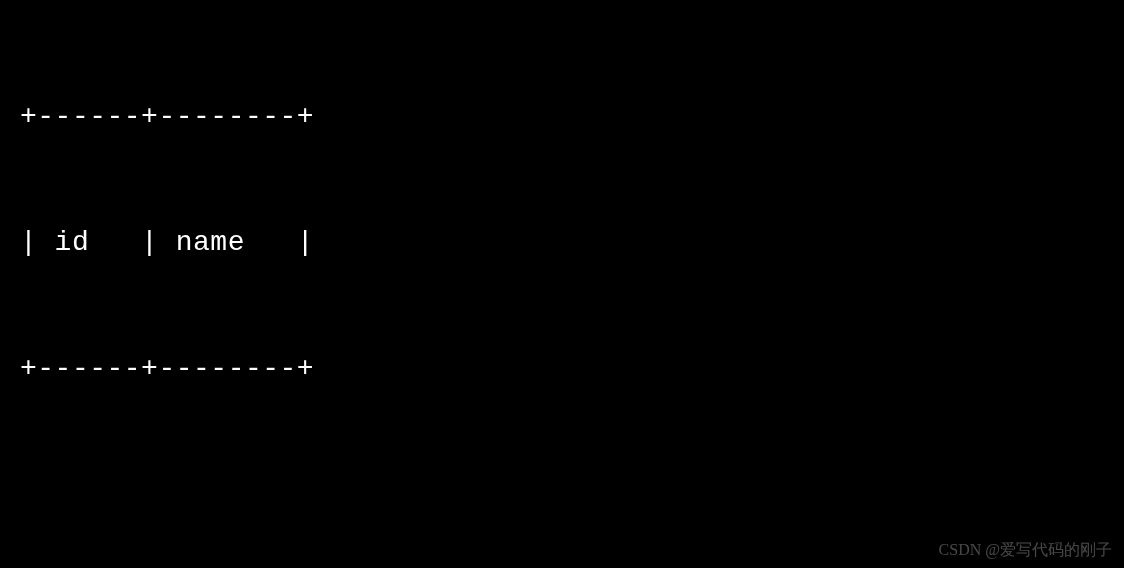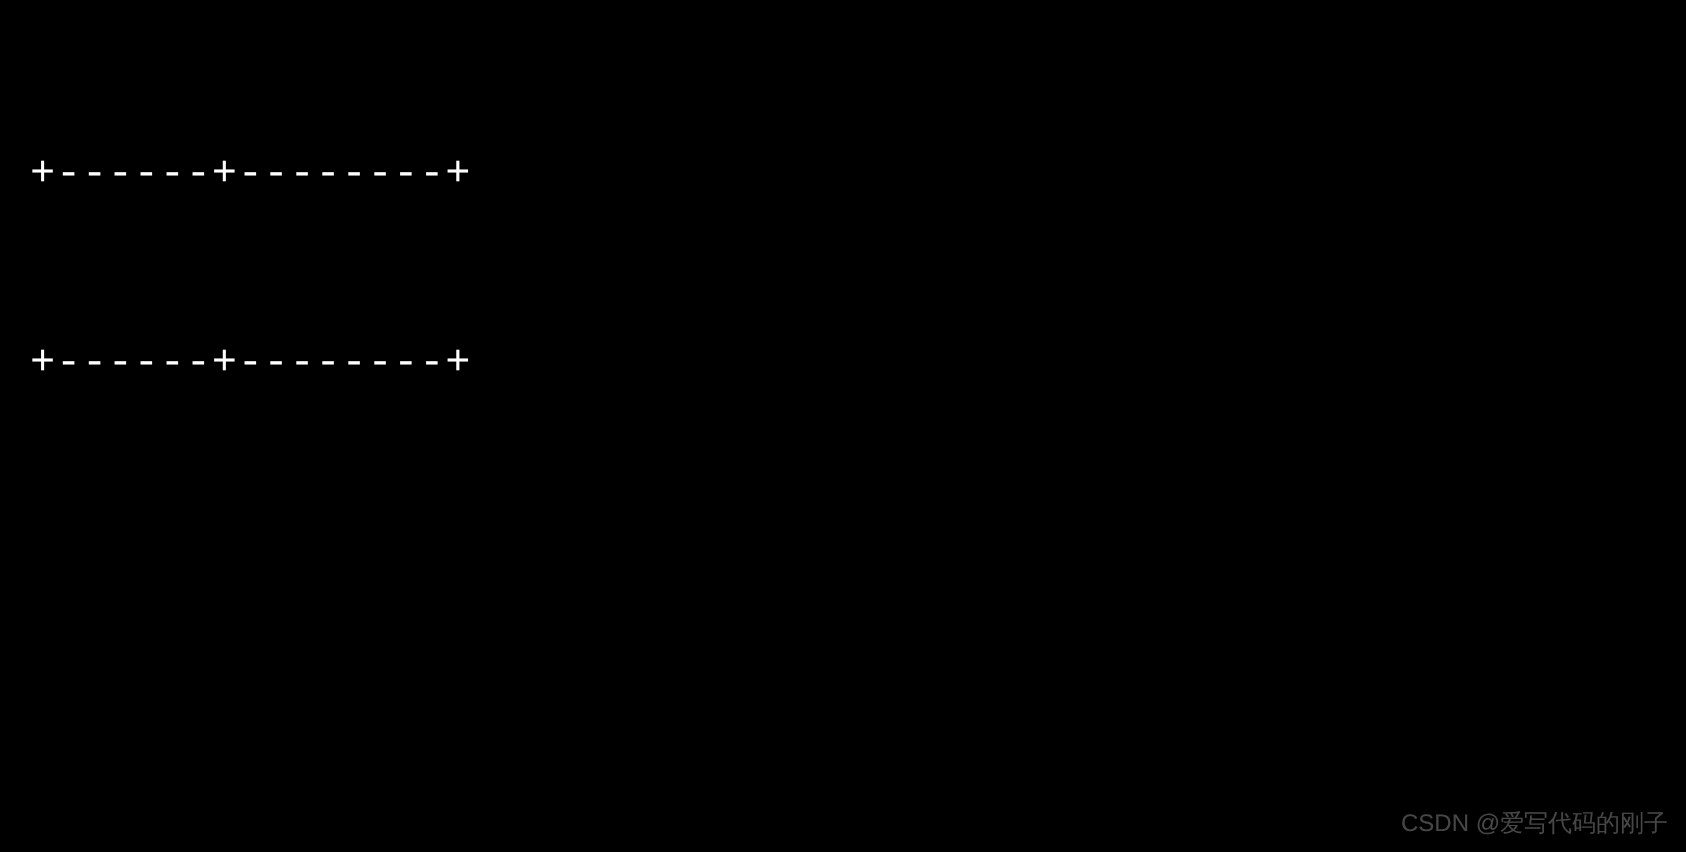--- a/index.html
+++ b/index.html
@@ -25,29 +25,30 @@
     }
     .line {
       display: block;
     }
     .watermark {
       position: absolute;
       bottom: 6px;
       right: 12px;
       color: rgba(255,255,255,0.28);
       font-size: 16px;
-      font-family: Liberation Sans, sans-serif;
+      font-family: Liberation Serif, serif;
       letter-spacing: 0;
     }
   </style>
 </head>
 <body>
 
 <div class="terminal">
   <span class="line">+------+--------+</span>
+  <span class="line">| id   | name   |</span>
   <span class="line">+------+--------+</span>
   
   
   
   
   
   <span class="line"></span>
   
 </div>
 

